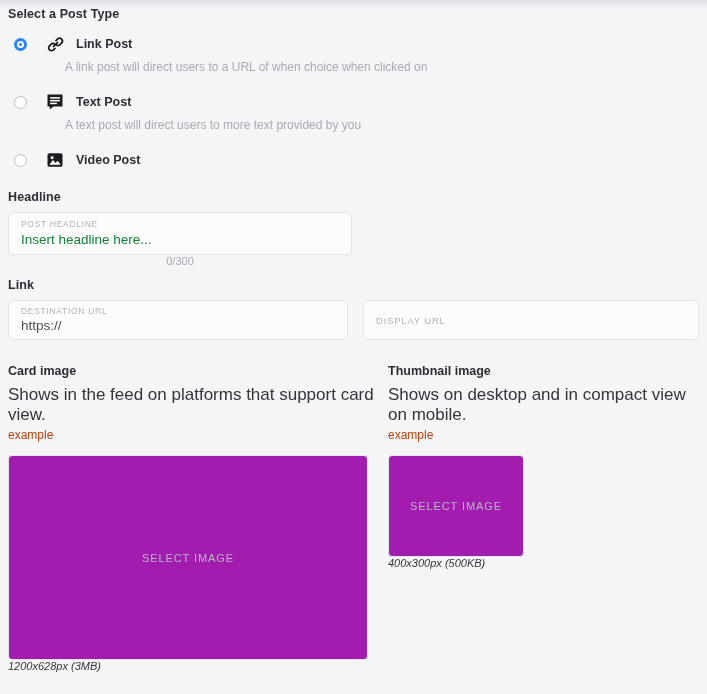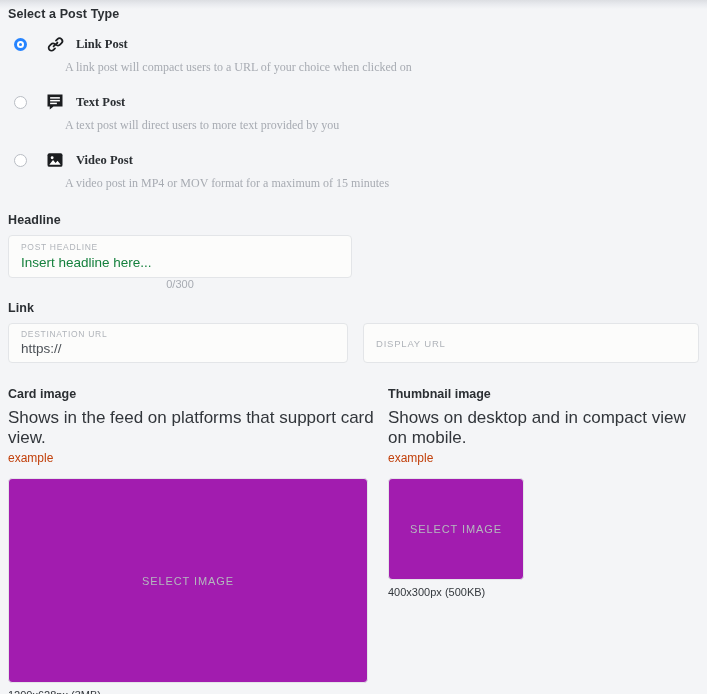--- a/index.html
+++ b/index.html
@@ -97,21 +97,21 @@
     font-size: 12.5px;
     font-weight: bold;
     color: #2b2f33;
   }
   .pt-desc {
     margin: 5px 0 0 57px;
     font-size: 12px;
     color: #a7abb2;
     height: 18px;
   }
-  .pt-block { margin-bottom: 13px; font-family: Liberation Serif, serif; }
+  .pt-block { margin-bottom: 13px; }
 
   
   #headline-title { margin-top: 19px; }
 
   .field {
     background: #fcfcfb;
     border: 1px solid #e3e5e8;
     border-radius: 4px;
     box-sizing: border-box;
   }
@@ -217,21 +217,21 @@
     margin-top: 12px;
   }
   #thumb-dropzone {
     width: 136px;
     height: 102px;
     margin-top: 12px;
   }
   .dim-note {
     font-size: 11px;
     color: #33383d;
-    margin-top: 6px;
+    font-style: italic;
   }
 
   .icon-svg { display: block; }
 </style>
 </head>
 <body>
 
 <div class="top-shadow"></div>
 
 <div class="page">
@@ -245,21 +245,21 @@
         <div class="radio checked"></div>
         <div class="pt-icon">
           <svg class="icon-svg" width="19" height="19" viewBox="0 0 24 24" fill="none" stroke="#1b1d20" stroke-width="2.2" stroke-linecap="round">
             <path d="M9.5 14.5l5-5"></path>
             <path d="M12.6 7.2l1.9-1.9a3.6 3.6 0 0 1 5.1 5.1l-1.9 1.9a3.6 3.6 0 0 1-5.1 0"></path>
             <path d="M11.4 16.8l-1.9 1.9a3.6 3.6 0 0 1-5.1-5.1l1.9-1.9a3.6 3.6 0 0 1 5.1 0"></path>
           </svg>
         </div>
         <div class="pt-label">Link Post</div>
       </div>
-      <div class="pt-desc">A link post will compact users to a URL of your choice when clicked on</div>
+      <div class="pt-desc">A link post will direct users to a URL of when choice when clicked on</div>
     </div>
 
     <div class="pt-block">
       <div class="post-type-row">
         <div class="radio"></div>
         <div class="pt-icon">
           <svg class="icon-svg" width="18" height="18" viewBox="0 0 24 24">
             <path d="M2 2h20v16h-12l-5 4v-4h-3z" fill="#1b1d20"></path>
             <rect x="5.5" y="5.5" width="13" height="2" fill="#ffffff"></rect>
             <rect x="5.5" y="9.2" width="13" height="2" fill="#ffffff"></rect>
@@ -276,21 +276,20 @@
         <div class="radio"></div>
         <div class="pt-icon">
           <svg class="icon-svg" width="18" height="18" viewBox="0 0 24 24">
             <rect x="2" y="3" width="20" height="18" rx="2.5" fill="#1b1d20"></rect>
             <circle cx="8.2" cy="9" r="1.9" fill="#ffffff"></circle>
             <path d="M4.4 18.2l5-6.2 3.4 4.1 2.6-3 4.2 5.1z" fill="#ffffff"></path>
           </svg>
         </div>
         <div class="pt-label">Video Post</div>
       </div>
-      <div class="pt-desc">A video post in MP4 or MOV format for a maximum of 15 minutes</div>
     </div>
 
   </div>
 
   <div class="section-title" id="headline-title">Headline</div>
 
   <div class="field" id="headline-field">
     <span class="field-label">POST HEADLINE</span>
     <span class="field-value placeholder">Insert headline here...</span>
   </div>

